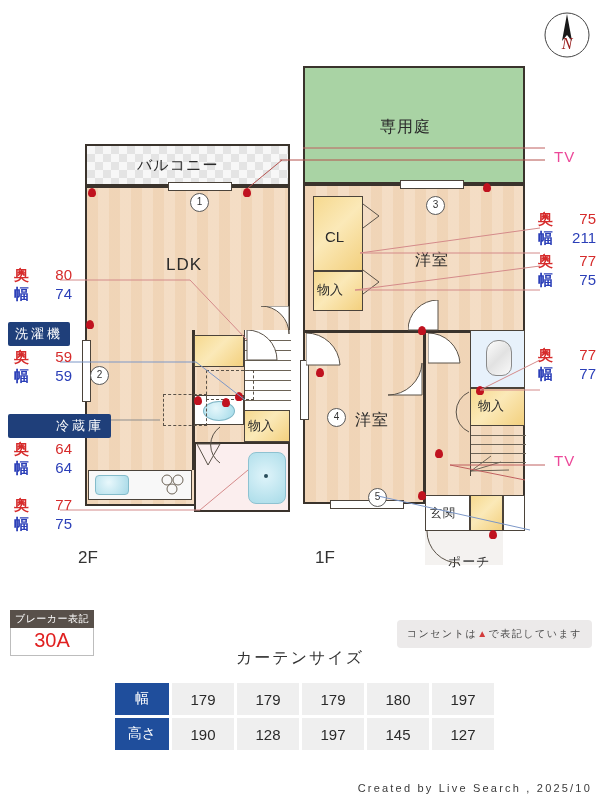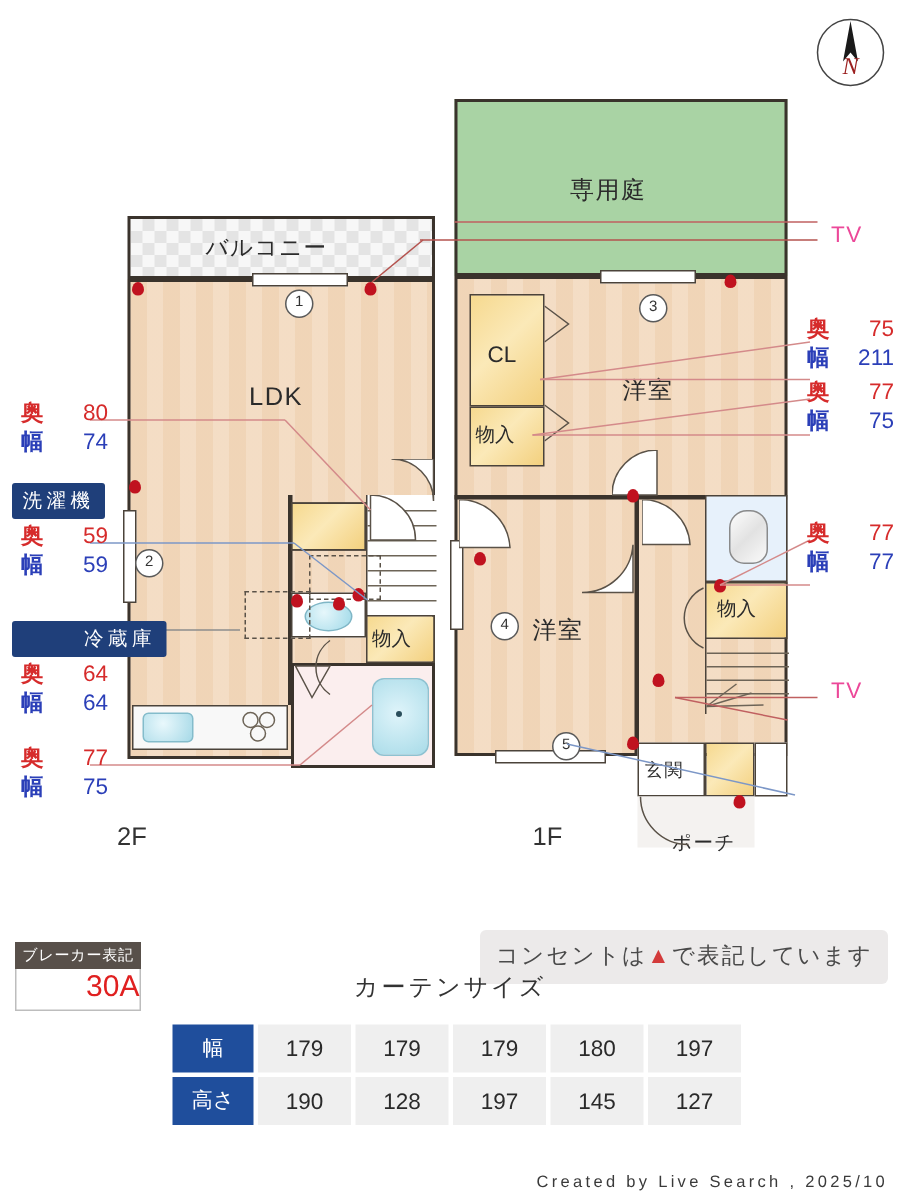--- a/index.html
+++ b/index.html
@@ -71,34 +71,34 @@
   .applbl{
     position:absolute;background:#1f3f7a;color:#fff;font-size:13px;
     padding:3px 7px;letter-spacing:3px;border-radius:2px;white-space:nowrap;
   }
 
   .tvlabel{position:absolute;color:#ec4899;font-size:15px;letter-spacing:1px;}
 
   .floorname{position:absolute;font-size:17px;color:#333;}
 
   
-  .brk{position:absolute;left:10px;top:610px;width:84px;margin-top:18px;}
+  .brk{position:absolute;left:10px;top:610px;width:84px;}
   .brk .hd{
     background:#58504a;color:#fff;font-size:10px;text-align:center;
     padding:2px 0;letter-spacing:.5px;
   }
   .brk .bd{
     border:1px solid #bdbdbd;border-top:none;background:#fff;color:#e02020;
-    font-size:20px;text-align:right;padding:1px 0 3px;
+    font-size:20px;text-align:center;padding:1px 0 3px;
   }
 
   
   .note{
     position:absolute;right:8px;top:620px;background:#eceaea;border-radius:4px;
-    padding:6px 10px;color:#4a4a4a;font-size:15px;line-height:1.6;
+    padding:6px 10px;color:#4a4a4a;font-size:10px;line-height:1.6;
     letter-spacing:1.5px;text-align:left;
   }
   .note .tri{color:#d33b3b;}
 
   
   .ct-title{
     position:absolute;left:0;right:0;top:648px;text-align:center;
     font-size:16px;color:#333;letter-spacing:2px;
   }
   .ct{position:absolute;left:112px;top:680px;border-collapse:separate;border-spacing:3px;}
@@ -403,21 +403,21 @@
   <div class="dimrow">
       <span class="lab k2">幅</span>
       <span class="num v2">77</span>
     </div>
 </div>
 
 <div class="tvlabel" style="left:554px;top:148px;">TV</div>
 <div class="tvlabel" style="left:554px;top:452px;">TV</div>
 
 <div class="floorname" style="left:78px;top:548px;">2F</div>
-<div class="floorname" style="left:315px;top:548px;margin-left:40px;">1F</div>
+<div class="floorname" style="left:315px;top:548px;">1F</div>
 
 <div class="brk">
   <div class="hd">ブレーカー表記</div>
   <div class="bd">30A</div>
 </div>
 
 <div class="note">
   <div>
     <span>コンセントは</span><span class="tri">▲</span><span>で表記しています</span>
   </div>

